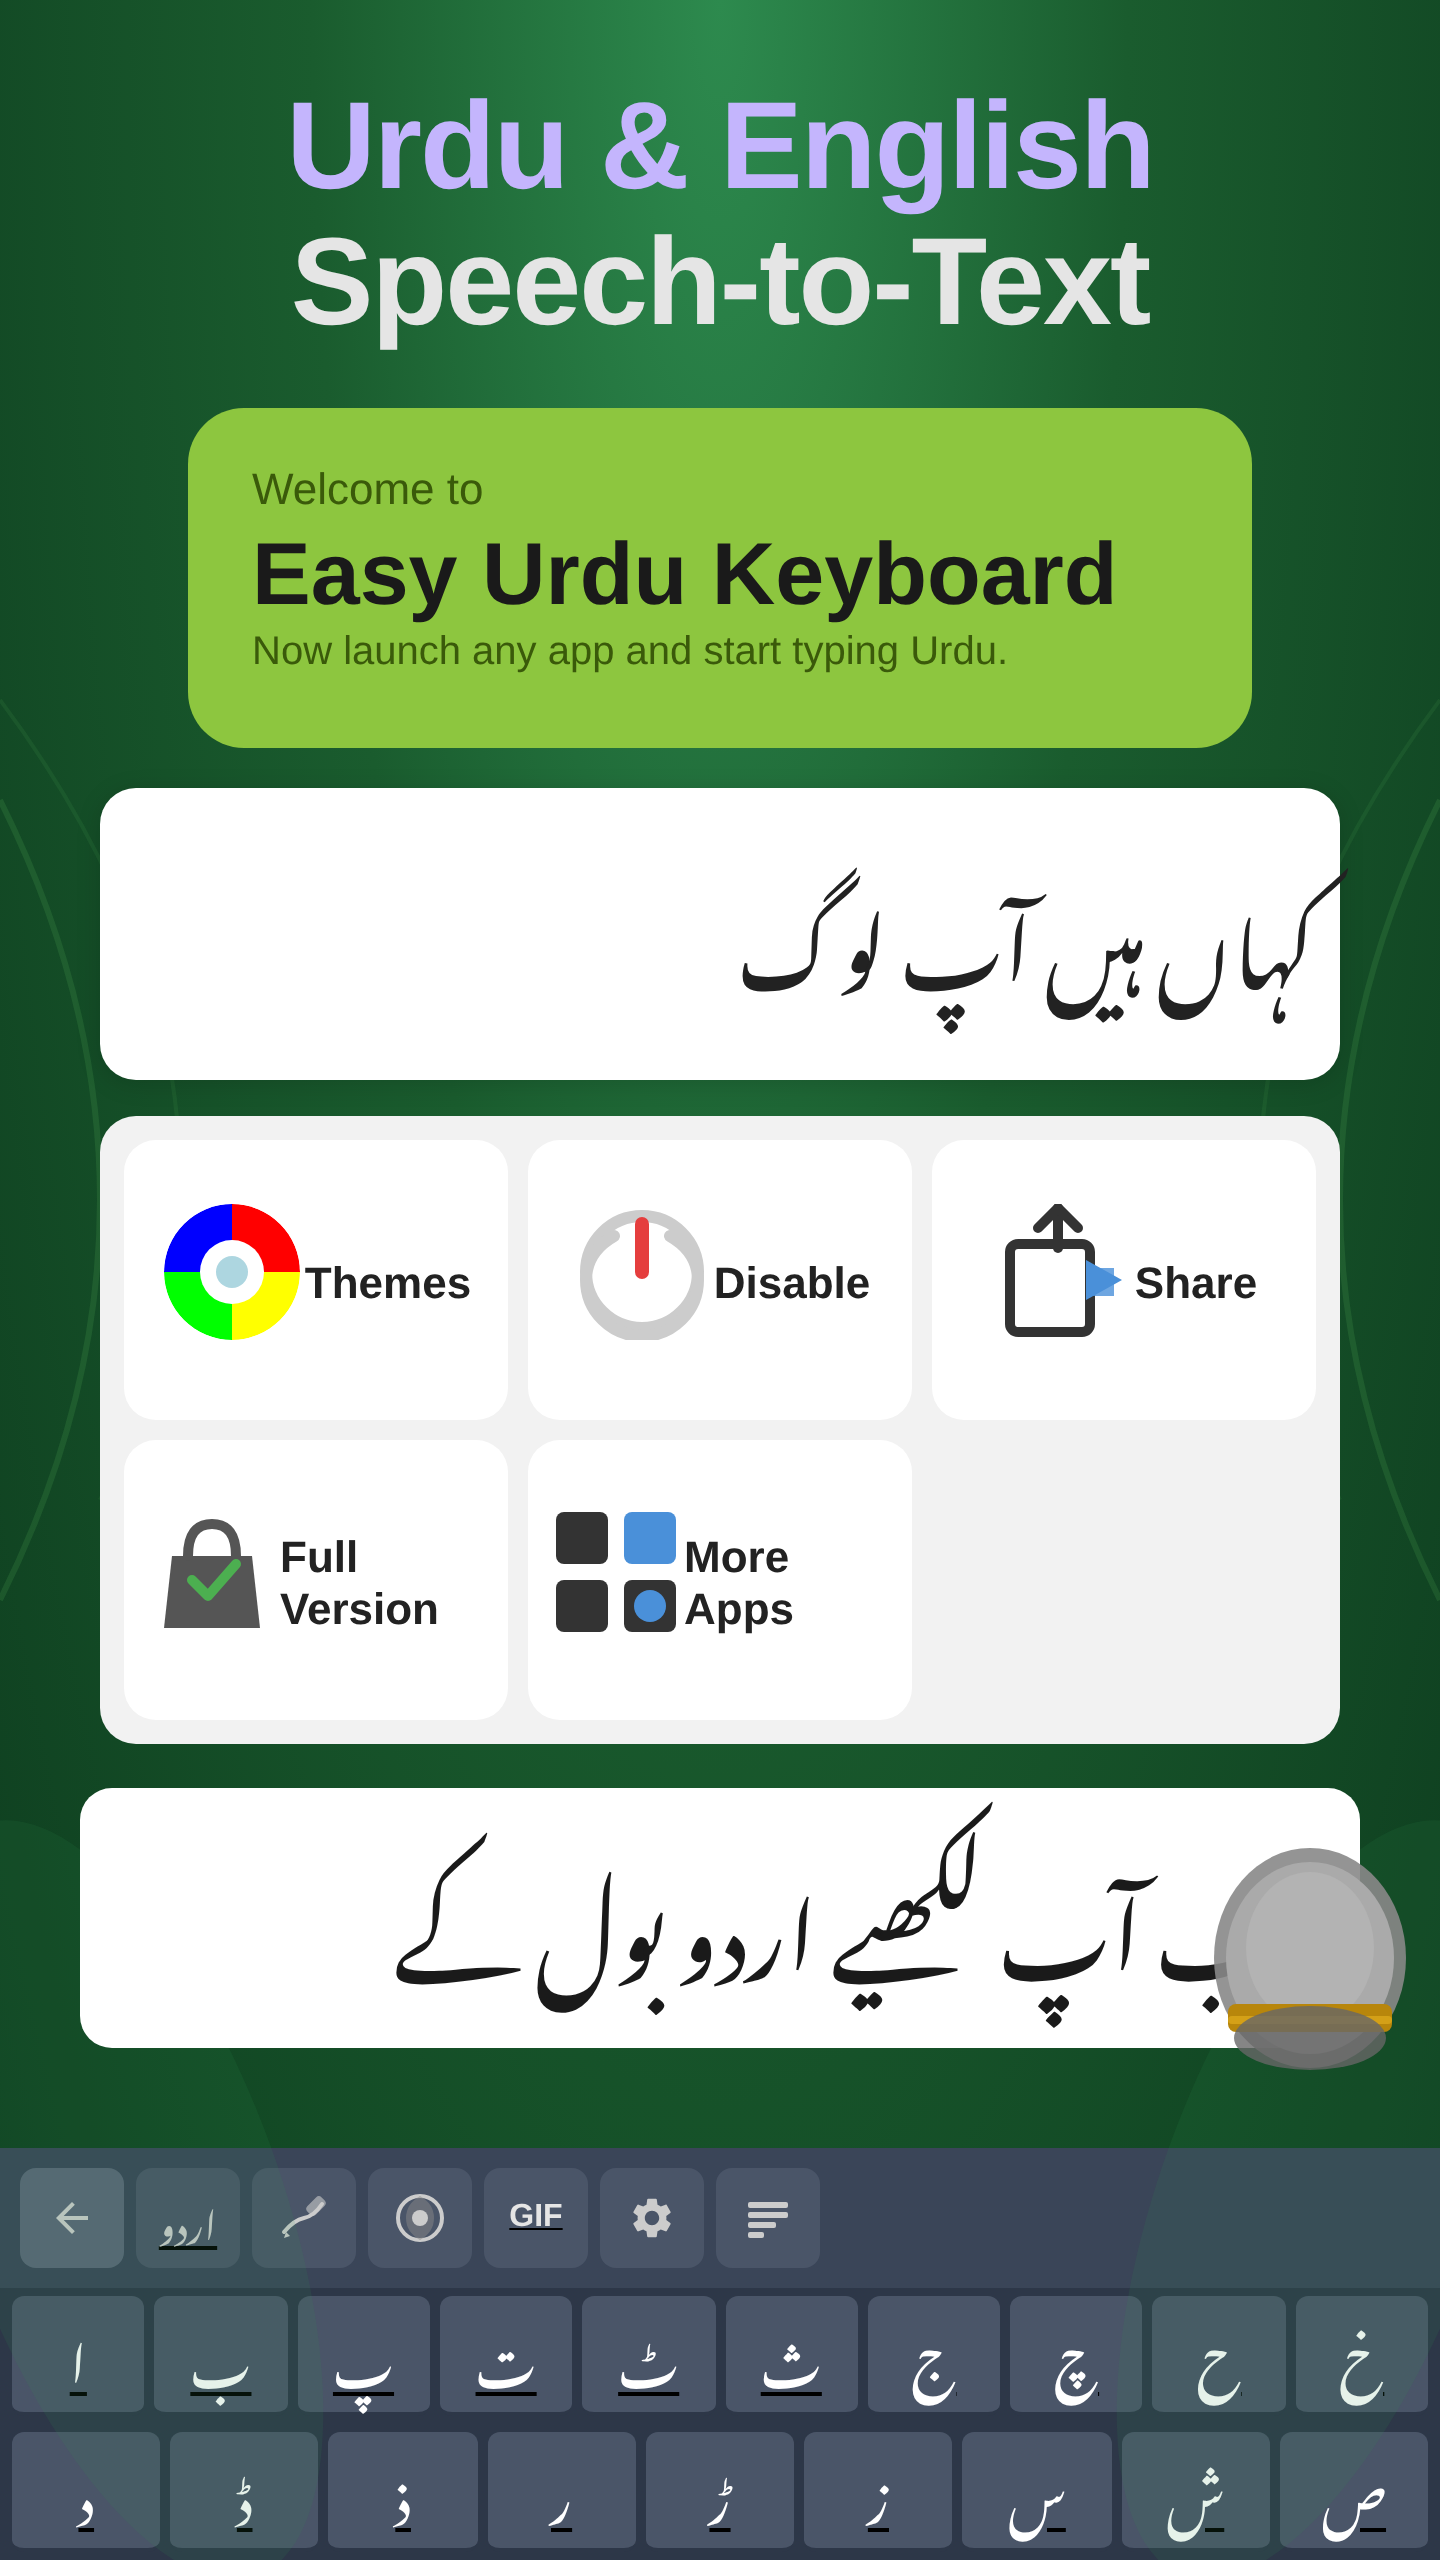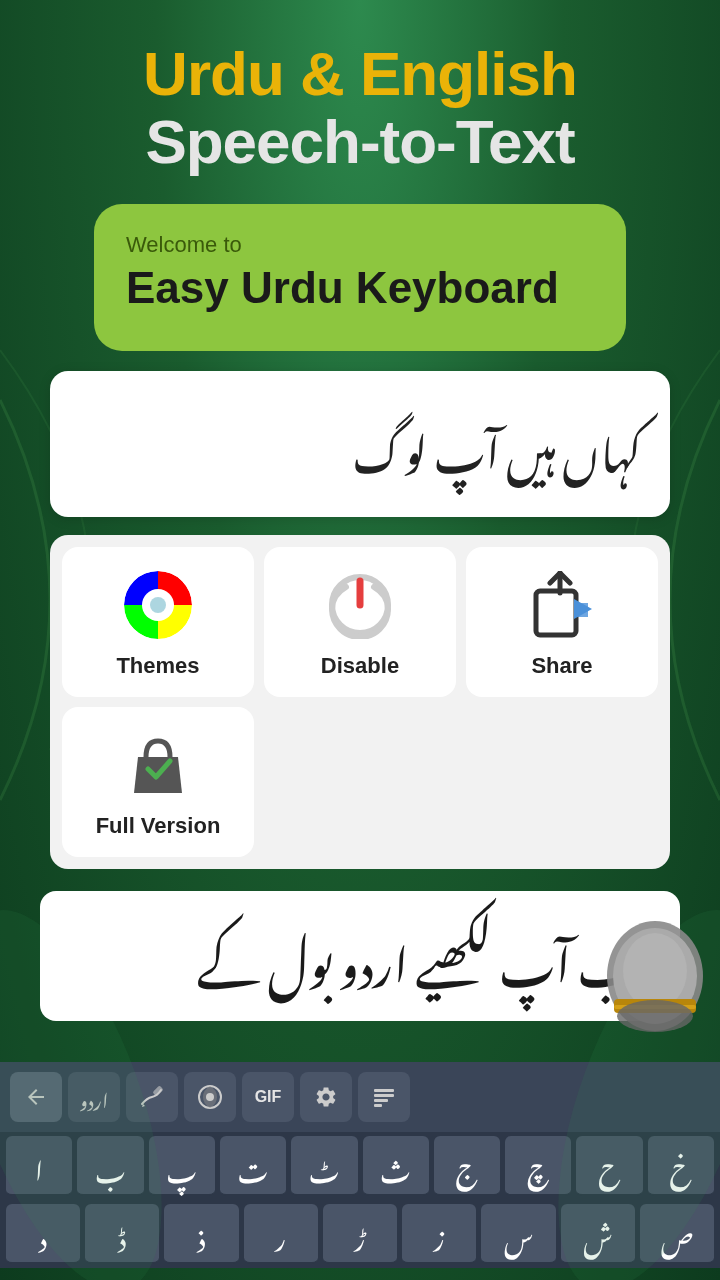--- a/index.html
+++ b/index.html
@@ -41,21 +41,21 @@
     
     .title-section {
       padding-top: 40px;
       text-align: center;
       width: 100%;
     }
 
     .title-line1 {
       font-size: 62px;
       font-weight: 900;
-      color: #eab308;
+      color: #c4b5fd;
       line-height: 1.1;
       letter-spacing: -1px;
     }
 
     .title-line2 {
       font-size: 62px;
       font-weight: 900;
       color: #e5e5e5;
       line-height: 1.1;
       letter-spacing: -1px;
@@ -89,21 +89,21 @@
     .welcome-subtitle {
       font-size: 20px;
       color: #3a5a0a;
     }
 
     
     .text-input-bar {
       width: 620px;
       background: white;
       border-radius: 18px;
-      padding: 18px 28px;
+      padding: 18px 12px;
       margin-top: 20px;
       text-align: right;
       font-size: 44px;
       color: #222;
       font-family: 'Noto Nastaliq Urdu', 'Arial Unicode MS', serif;
       direction: rtl;
       box-shadow: 0 2px 12px rgba(0,0,0,0.15);
       min-height: 80px;
       display: flex;
       align-items: center;
@@ -120,21 +120,21 @@
       display: grid;
       grid-template-columns: 1fr 1fr 1fr;
       grid-template-rows: 1fr 1fr;
       gap: 10px;
     }
 
     .grid-item {
       background: white;
       border-radius: 16px;
       display: flex;
-      flex-direction: column;
+      flex-direction: row;
       align-items: center;
       justify-content: center;
       padding: 22px 10px 18px;
       cursor: pointer;
       min-height: 140px;
     }
 
     .grid-icon {
       width: 72px;
       height: 72px;
@@ -176,22 +176,23 @@
       text-align: right;
     }
 
     
     .keyboard-section {
       width: 720px;
       background: #2d3748;
       margin-top: auto;
       padding-bottom: 0;
       position: absolute;
-      bottom: 12px;
+      bottom: 0;
       left: 0;
+      text-decoration: underline;
     }
 
     .keyboard-toolbar {
       background: #3a4558;
       display: flex;
       align-items: center;
       padding: 8px 10px;
       gap: 6px;
       height: 70px;
     }
@@ -257,20 +258,21 @@
 <div class="content">
 
   <div class="title-section">
     <div class="title-line1">Urdu &amp; English</div>
     <div class="title-line2">Speech-to-Text</div>
   </div>
 
   <div class="welcome-card">
     <div class="welcome-to">Welcome to</div>
     <div class="welcome-app-name">Easy Urdu Keyboard</div>
+    <div class="welcome-subtitle">Now launch any app and start typing Urdu.</div>
   </div>
 
   <div class="text-input-bar">
     <span>کہاں ہیں آپ لوگ</span>
   </div>
 
   <div class="grid-section">
 
     <div class="grid-item">
       <div class="grid-icon">
@@ -322,20 +324,33 @@
       <div class="grid-icon">
         <svg width="68" height="68" viewBox="0 0 68 68">
           <path d="M14,26 L54,26 L58,62 L10,62 Z" fill="#555"></path>
           <path d="M22,26 Q22,10 34,10 Q46,10 46,26" fill="none" stroke="#555" stroke-width="5" stroke-linecap="round"></path>
           <path d="M24,38 L32,46 L46,30" fill="none" stroke="#4caf50" stroke-width="5" stroke-linecap="round" stroke-linejoin="round"></path>
         </svg>
       </div>
       <div class="grid-label">Full Version</div>
     </div>
 
+    <div class="grid-item">
+      <div class="grid-icon">
+        <svg width="68" height="68" viewBox="0 0 68 68">
+          <rect x="4" y="4" width="26" height="26" rx="4" fill="#333"></rect>
+          <rect x="38" y="4" width="26" height="26" rx="4" fill="#4a90d9"></rect>
+          <rect x="4" y="38" width="26" height="26" rx="4" fill="#333"></rect>
+          <rect x="38" y="38" width="26" height="26" rx="4" fill="#333"></rect>
+
+          <circle cx="51" cy="51" r="8" fill="#4a90d9"></circle>
+        </svg>
+      </div>
+      <div class="grid-label">More Apps</div>
+    </div>
 
   </div>
 
   <div class="urdu-text-section" style="margin-top:22px; width:640px; min-height:130px; background:white; border-radius:16px; padding:16px 20px; display:flex; align-items:center; justify-content:flex-end; position:relative; overflow:visible;">
     <div class="urdu-text-big" style="font-size:48px; direction:rtl; font-family:'Noto Nastaliq Urdu','Arial Unicode MS',serif; padding-right:10px;">اب آپ لکھیے اردو بول کے</div>
 
     <div style="position:absolute; right:-40px; bottom:-20px; width:130px; height:130px; z-index:10;">
       <svg width="130" height="130" viewBox="0 0 130 130">
 
         <ellipse cx="65" cy="65" rx="48" ry="55" fill="#888" opacity="0.9"></ellipse>

